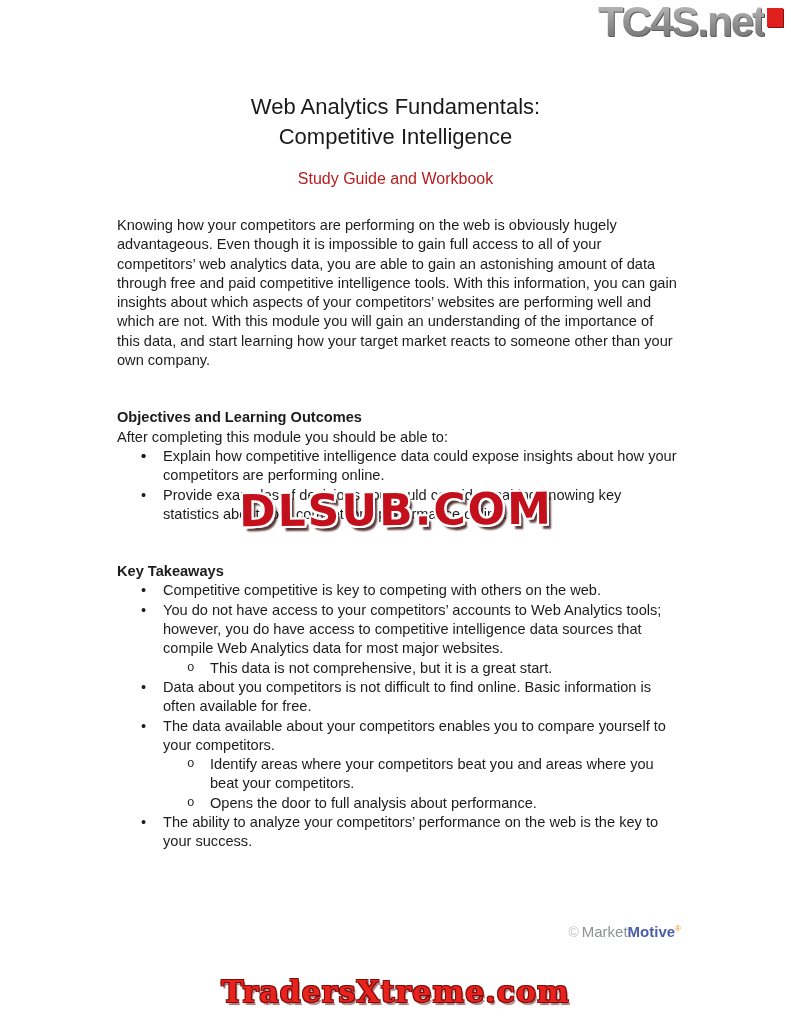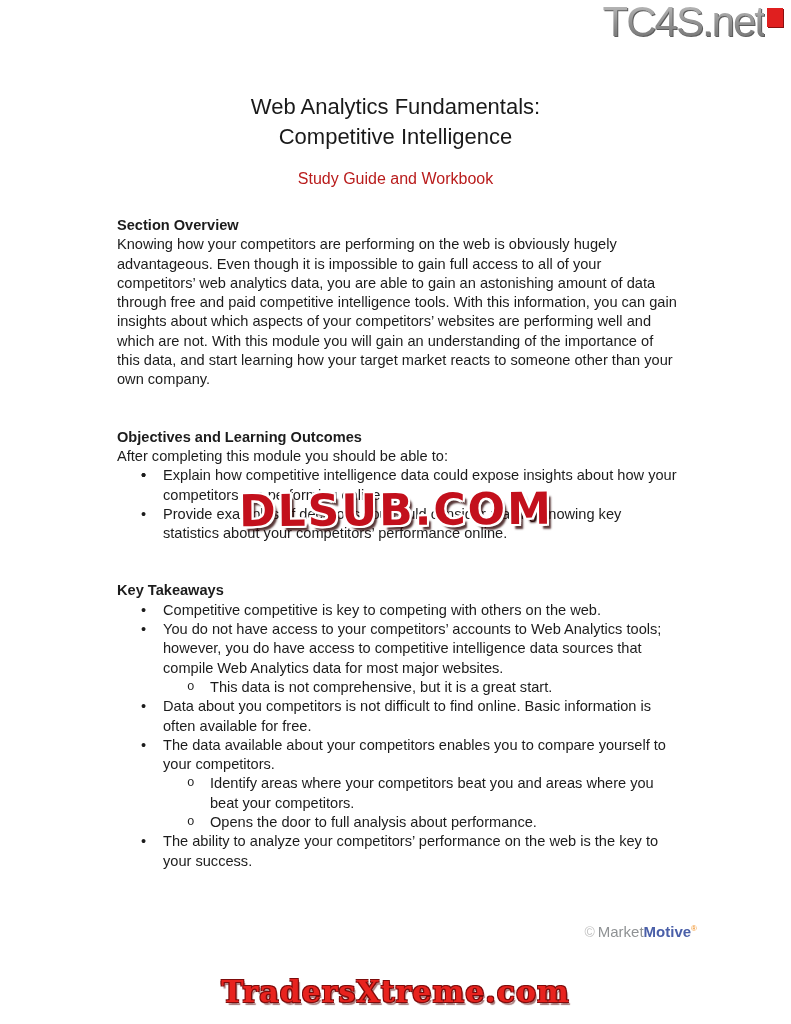--- a/index.html
+++ b/index.html
@@ -14,21 +14,21 @@
     color:#1c1c1c;
   }
 
   
   .top-logo {
     position:absolute; top:0px; right:8px;
     display:flex; align-items:flex-start;
   }
   .top-logo .logo-text {
     font-family:"Liberation Sans", sans-serif;
-    font-weight:normal;
+    font-weight:bold;
     font-size:42px; line-height:44px;
     letter-spacing:-2px;
     background:linear-gradient(180deg,#c2c2c2 0%, #8f8f8f 55%, #6f6f6f 100%);
     -webkit-background-clip:text; background-clip:text;
     color:#8f8f8f;
     -webkit-text-fill-color:transparent;
     filter:drop-shadow(1px 1px 0 #5c5c5c);
   }
   .top-logo .logo-red-box {
     width:16px; height:19px;
@@ -70,21 +70,21 @@
       -2px -2px 0 #ffffff, 2px -2px 0 #ffffff,
       -2px  2px 0 #ffffff, 2px  2px 0 #ffffff,
        0   -2px 0 #ffffff, 0    2px 0 #ffffff,
       -2px  0   0 #ffffff, 2px  0   0 #ffffff,
        4px  5px 2px rgba(45,5,5,0.8);
     z-index:5;
   }
 
   
   .publisher {
-    position:absolute; top:920px; right:94px;
+    position:absolute; top:920px; right:110px;
     font-size:15px; line-height:18px;
     white-space:nowrap;
   }
   .publisher .copy   { color:#c2c2c2; font-size:14px; margin-right:3px; }
   .publisher .market { color:#8f9294; }
   .publisher .motive { color:#4a5fa8; font-weight:bold; }
   .publisher .reg    { color:#f08c1e; font-size:8px; vertical-align:super; }
 
   
   .bottom-banner {
@@ -112,21 +112,20 @@
   </div>
 
   <div class="title-block">
     <div class="title-line">Web Analytics Fundamentals:</div>
     <div class="title-line">Competitive Intelligence</div>
     <div class="subtitle">Study Guide and Workbook</div>
   </div>
 
   <div class="content">
 
-    <div class="sec-heading">Section Overview</div>
     <div class="para">Knowing how your competitors are performing on the web is obviously hugely advantageous. Even though it is impossible to gain full access to all of your competitors’ web analytics data, you are able to gain an astonishing amount of data through free and paid competitive intelligence tools. With this information, you can gain insights about which aspects of your competitors’ websites are performing well and which are not. With this module you will gain an understanding of the importance of this data, and start learning how your target market reacts to someone other than your own company.</div>
 
     <div class="spacer-lg"></div>
 
     <div class="sec-heading">Objectives and Learning Outcomes</div>
     <div class="para">After completing this module you should be able to:</div>
 
     <div class="li l1">
       <span class="marker">•</span>
     </div>

